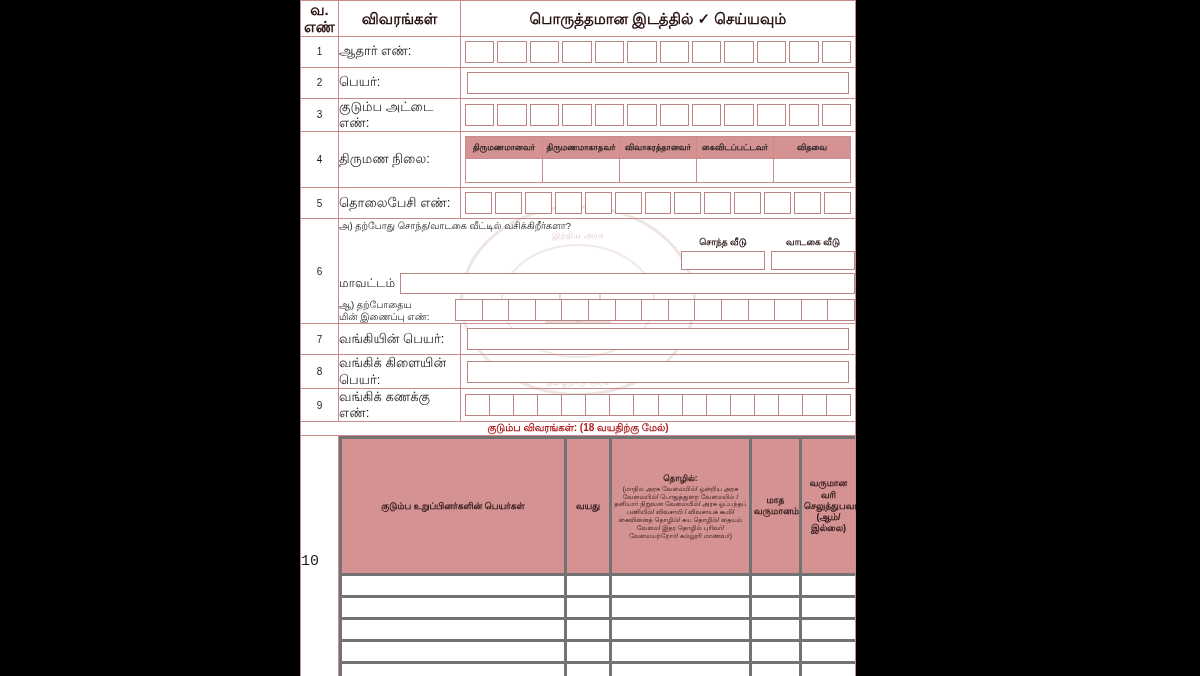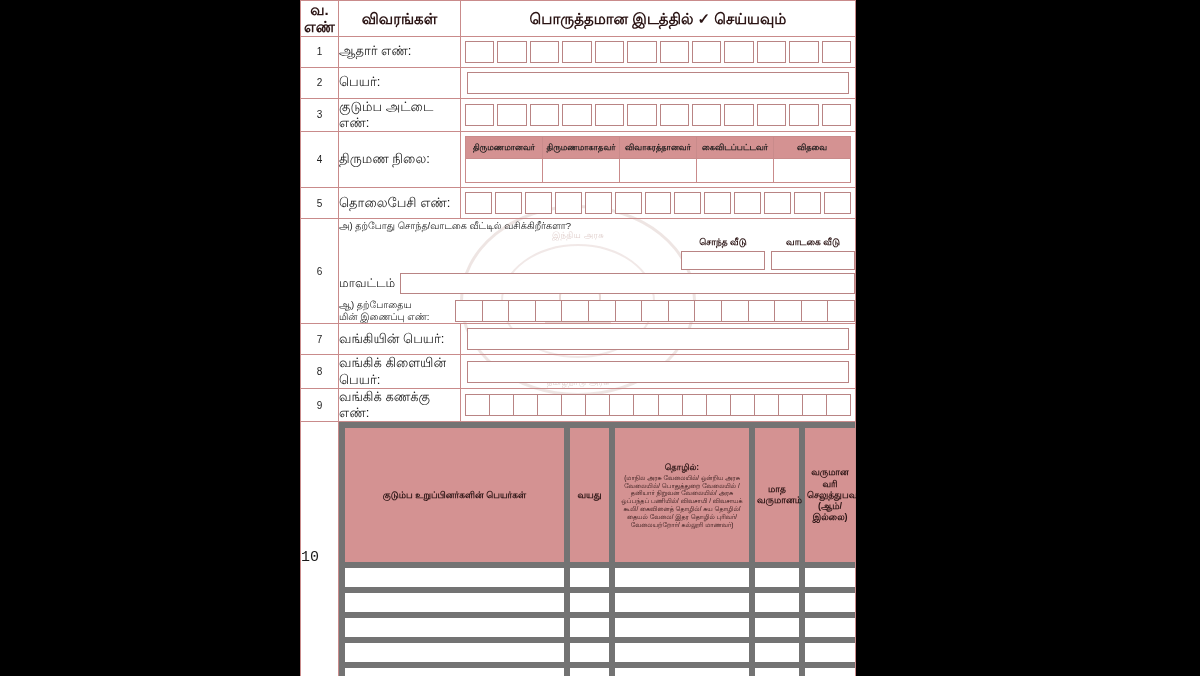--- a/index.html
+++ b/index.html
@@ -206,21 +206,21 @@
   }
   .district-row .dlabel { font-size: 12px; white-space: nowrap; }
   .district-row .dfield {
     flex: 1;
     height: 19px;
     border: 1px solid #b98484;
     background: #fff;
   }
   .eb-row {
     display: flex;
-    align-items: center;
+    align-items: flex-start;
     gap: 4px;
     margin-top: 5px;
   }
   .eb-row .eblabel {
     width: 112px;
     font-size: 9.5px;
     line-height: 1.3;
   }
   .eb-row .ebboxes { flex: 1; display: flex; }
   .eb-row .ebboxes .bx {
@@ -241,21 +241,21 @@
     padding: 3px 0;
   }
 
   
   table.family {
     width: 100%;
     border-collapse: collapse;
     table-layout: fixed;
   }
   table.family td {
-    border: 6px solid #737373;
+    border: 3px solid #737373;
   }
   table.family td.fhdr {
     background: #d49292;
     text-align: center;
     font-weight: bold;
     font-size: 9px;
     color: #2b1414;
     padding: 3px 2px;
     line-height: 1.25;
     vertical-align: middle;
@@ -489,20 +489,23 @@
                 <span class="bx"></span>
                 <span class="bx"></span>
                 <span class="bx"></span>
                 <span class="bx"></span>
                 <span class="bx"></span>
                 <span class="bx"></span>
             </div>
           </td>
         </tr>
 
+        <tr>
+          <td class="section-title" colspan="3">குடும்ப விவரங்கள்: (18 வயதிற்கு மேல்)</td>
+        </tr>
 
         <tr>
           <td class="rowno-cell">10</td>
           <td colspan="2" style="padding:0">
             <table class="family">
               <colgroup>
                 <col style="width:225px">
                 <col style="width:45px">
                 <col style="width:140px">
                 <col style="width:50px">

